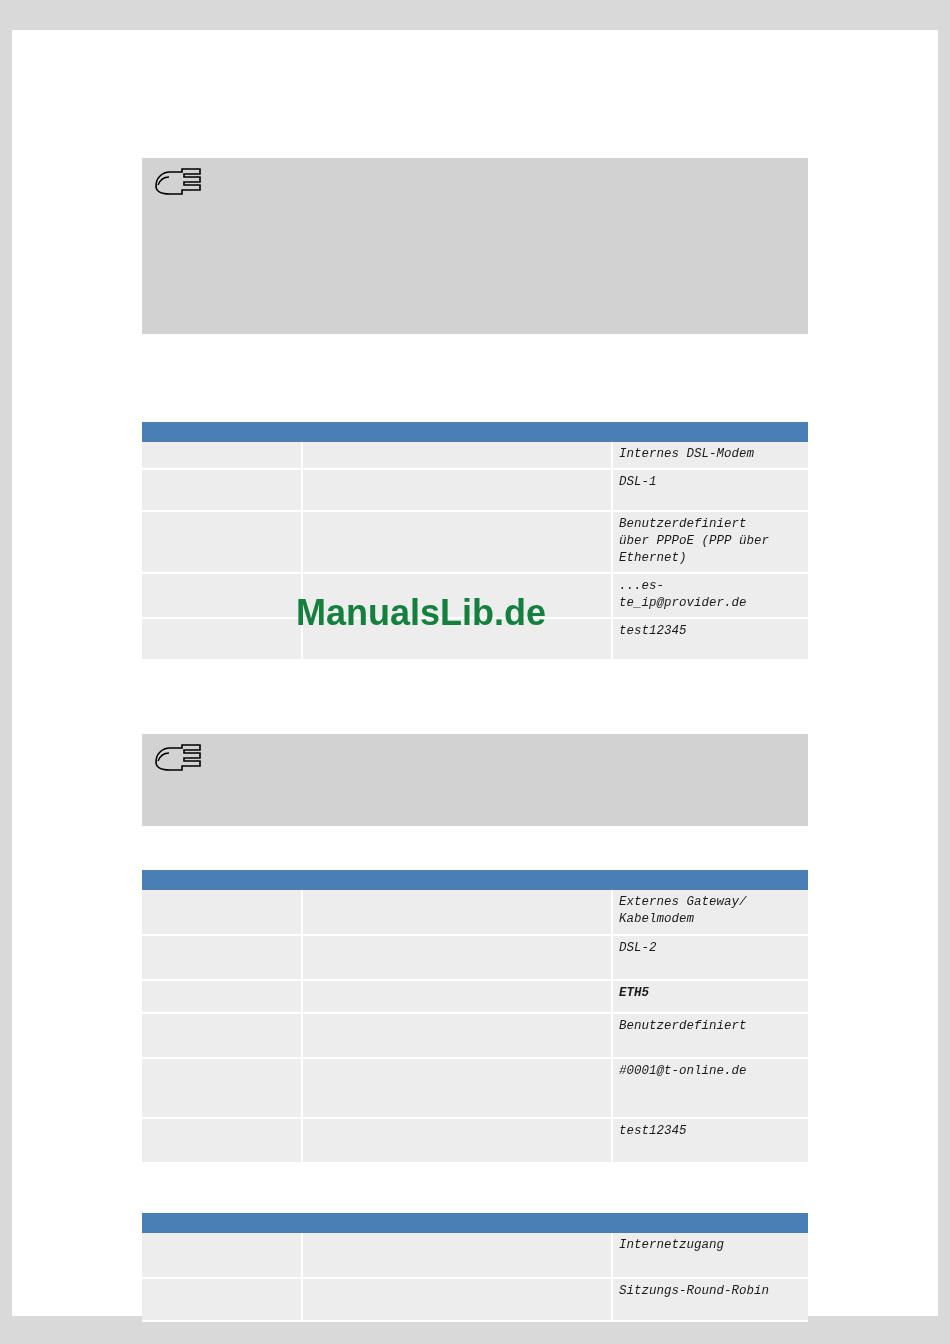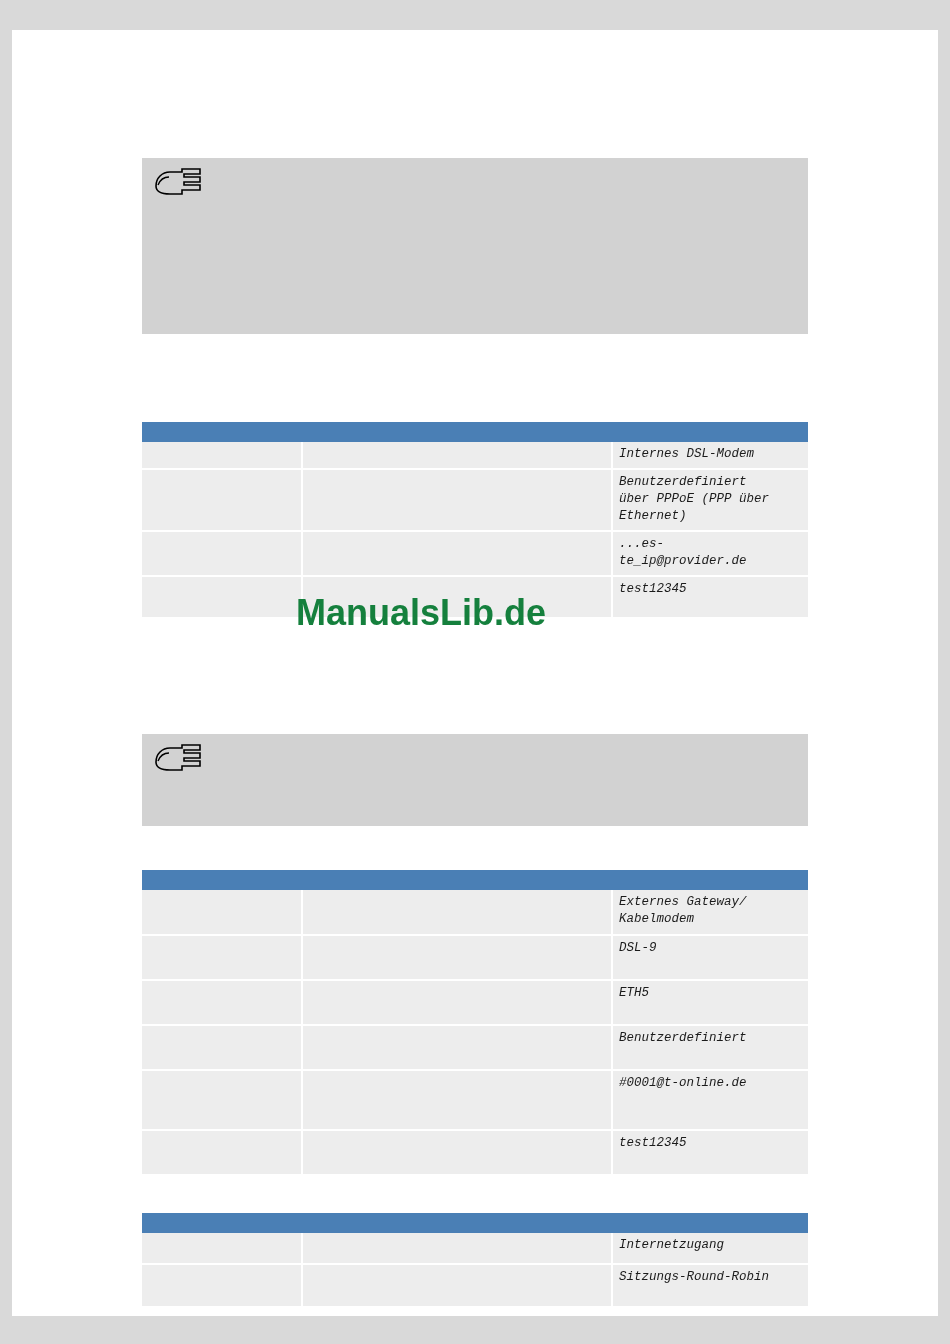--- a/index.html
+++ b/index.html
@@ -136,20 +136,25 @@
         <th></th>
         <th></th>
       </tr>
     </thead>
     <tbody>
       <tr style="height:26px;">
         <td class="c1"></td>
         <td class="c2"></td>
         <td class="val">Internes DSL-Modem</td>
       </tr>
+      <tr style="height:42px;">
+        <td class="c1"></td>
+        <td class="c2"></td>
+        <td class="val indent">DSL-1</td>
+      </tr>
       <tr style="height:62px;">
         <td class="c1"></td>
         <td class="c2"></td>
         <td class="val">Benutzerdefiniert
 über PPPoE (PPP über
 Ethernet)</td>
       </tr>
       <tr style="height:42px;">
         <td class="c1"></td>
         <td class="c2"></td>
@@ -188,23 +193,23 @@
     <tbody>
       <tr style="height:45px;border-radius:20px;">
         <td class="c1"></td>
         <td class="c2"></td>
         <td class="val">Externes Gateway/
 Kabelmodem</td>
       </tr>
       <tr style="height:45px;">
         <td class="c1"></td>
         <td class="c2"></td>
-        <td class="val indent">DSL-9</td>
-      </tr>
-      <tr style="height:45px;">
+        <td class="val indent">DSL-2</td>
+      </tr>
+      <tr style="height:33px;font-weight:bold;">
         <td class="c1"></td>
         <td class="c2"></td>
         <td class="val indent">ETH5</td>
       </tr>
       <tr style="height:45px;">
         <td class="c1"></td>
         <td class="c2"></td>
         <td class="val">Benutzerdefiniert</td>
       </tr>
       <tr style="height:60px;">
@@ -227,21 +232,21 @@
       <col style="width:196px">
     </colgroup>
     <thead>
       <tr>
         <th></th>
         <th></th>
         <th></th>
       </tr>
     </thead>
     <tbody>
-      <tr style="height:31px;">
+      <tr style="height:45px;">
         <td class="c1"></td>
         <td class="c2"></td>
         <td class="val indent">Internetzugang</td>
       </tr>
       <tr style="height:43px;">
         <td class="c1"></td>
         <td class="c2"></td>
         <td class="val">Sitzungs-Round-Robin</td>
       </tr>
     </tbody>

